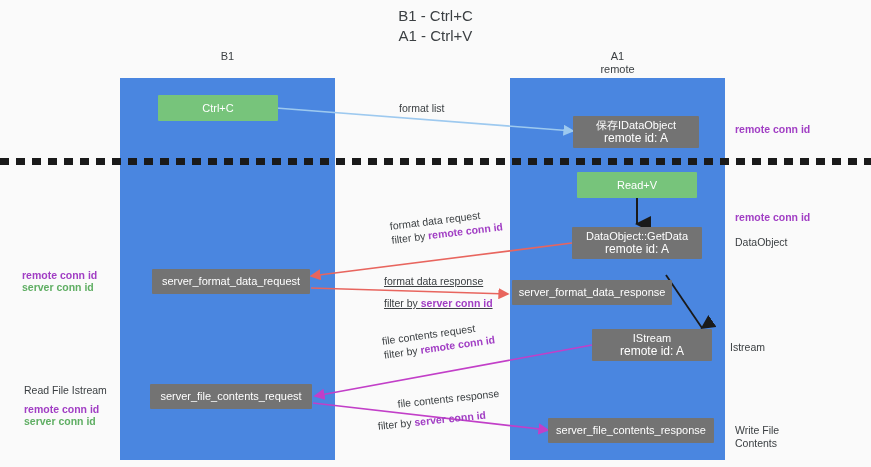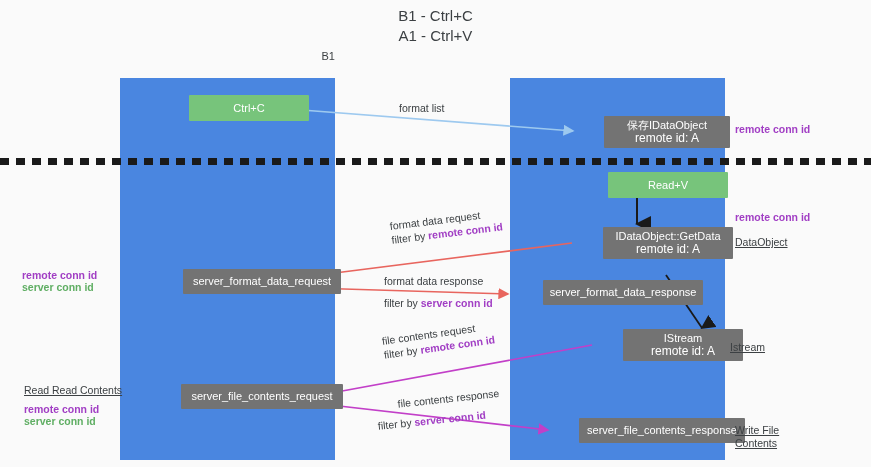--- a/index.html
+++ b/index.html
@@ -10,63 +10,66 @@
   }
   #stage{position:absolute;left:0;top:0;width:822px;height:467px;background:#fafafa;}
   .abs{position:absolute;}
   
   #title{
     left:0;top:6px;width:871px;text-align:center;
     font-size:15px;line-height:20px;color:#3c4043;white-space:pre-line;
   }
   
   .col-head{
-    font-size:11px;line-height:13px;text-align:right;color:#3c4043;
+    font-size:11px;line-height:13px;text-align:center;color:#3c4043;
   }
   
   .lane{background:#4a86e0;}
   
   #dash{
     left:0;top:158px;width:871px;height:7px;
     background:repeating-linear-gradient(to right,#1a1a1a 0px,#1a1a1a 9px,rgba(0,0,0,0) 9px,rgba(0,0,0,0) 16px);
   }
   
   .node{
     box-sizing:border-box;display:flex;flex-direction:column;
     align-items:center;justify-content:center;
     color:#ffffff;font-size:11px;line-height:13px;text-align:right;
     border-radius:1px;
-    margin-left:31px;
   }
   .node.green{background:#77c47b;}
   .node.orange{background:#737373;}
   .node .l2{font-size:12px;line-height:13px;}
   
   .ann{font-size:10.5px;line-height:13px;}
   .ann.purple{color:#a13ec4;font-weight:bold;}
   .ann.green{color:#5fae63;font-weight:bold;}
-  .ann.plain{color:#3c4043;text-decoration:underline;}
+  .ann.plain{color:#3c4043;}
   
   .elab{font-size:10.5px;line-height:14px;color:#3c4043;white-space:nowrap;}
   .elab .p{color:#a13ec4;font-weight:bold;}
   #svg{position:absolute;left:0;top:0;width:871px;height:467px;pointer-events:none;}
 </style>
 </head>
 <body>
 
 <div id="stage">
 
   <div class="abs" id="title">B1 - Ctrl+C
 A1 - Ctrl+V</div>
 
   <div class="abs lane" style="left:120px;top:78px;width:215px;height:382px;"></div>
   <div class="abs lane" style="left:510px;top:78px;width:215px;height:382px;"></div>
 
   <div class="abs col-head" style="left:120px;top:50px;width:215px;">
     <div>B1</div>
+  </div>
+  <div class="abs col-head" style="left:510px;top:50px;width:215px;">
+    <div>A1</div>
+    <div>remote</div>
   </div>
 
   <svg id="svg" viewBox="0 0 871 467">
     <defs>
       <marker id="ar-blue" markerWidth="7" markerHeight="7" refX="6" refY="3.5" orient="auto">
         <path d="M0,0 L7,3.5 L0,7 z" fill="#9dc9ef"></path>
       </marker>
       <marker id="ar-red" markerWidth="7" markerHeight="7" refX="6" refY="3.5" orient="auto">
         <path d="M0,0 L7,3.5 L0,7 z" fill="#e8655e"></path>
       </marker>
@@ -102,21 +105,21 @@
   <div class="abs node orange" style="left:573px;top:116px;width:126px;height:32px;">
     <div>保存IDataObject</div>
     <div class="l2">remote id: A</div>
   </div>
 
   <div class="abs node green" style="left:577px;top:172px;width:120px;height:26px;">
     <div>Read+V</div>
   </div>
 
   <div class="abs node orange" style="left:572px;top:227px;width:130px;height:32px;">
-    <div>IDataObject::GetData</div>
+    <div>DataObject::GetData</div>
     <div class="l2">remote id: A</div>
   </div>
 
   <div class="abs node orange" style="left:152px;top:269px;width:158px;height:25px;">
     <div>server_format_data_request</div>
   </div>
 
   <div class="abs node orange" style="left:512px;top:280px;width:160px;height:25px;">
     <div>server_format_data_response</div>
   </div>
@@ -138,21 +141,21 @@
     <span>format list</span>
   </div>
 
   <div class="abs elab" style="left:389px;top:219px;transform:rotate(-7deg);transform-origin:left top;">
     <div>format data request</div>
     <div>
       <span>filter by </span><span class="p">remote conn id</span>
     </div>
   </div>
 
-  <div class="abs elab" style="left:384px;top:274px;">
+  <div class="abs elab" style="left:384px;top:274px;text-decoration:underline;">
     <div>format data response</div>
     <div style="margin-top:8px;">
       <span>filter by </span><span class="p">server conn id</span>
     </div>
   </div>
 
   <div class="abs elab" style="left:381px;top:334px;transform:rotate(-8deg);transform-origin:left top;">
     <div>file contents request</div>
     <div>
       <span>filter by </span><span class="p">remote conn id</span>
@@ -172,17 +175,17 @@
 
   <div class="abs ann plain" style="left:735px;top:236px;">DataObject</div>
 
   <div class="abs ann plain" style="left:730px;top:341px;">Istream</div>
 
   <div class="abs ann plain" style="left:735px;top:424px;">Write File Contents</div>
 
   <div class="abs ann purple" style="left:22px;top:269px;">remote conn id</div>
   <div class="abs ann green" style="left:22px;top:281px;">server conn id</div>
 
-  <div class="abs ann plain" style="left:24px;top:384px;">Read Read Contents</div>
+  <div class="abs ann plain" style="left:24px;top:384px;">Read File Istream</div>
   <div class="abs ann purple" style="left:24px;top:403px;">remote conn id</div>
   <div class="abs ann green" style="left:24px;top:415px;">server conn id</div>
 
 </div>
 
 </body></html>

